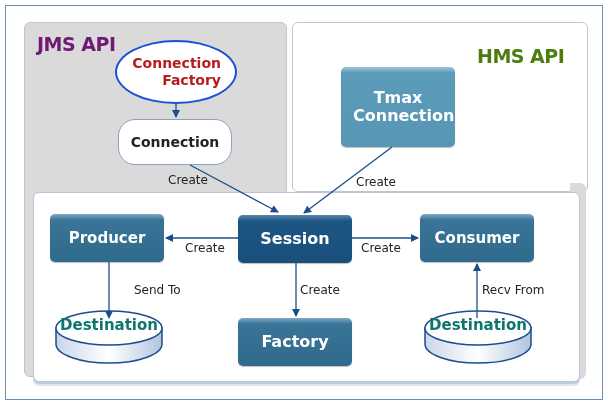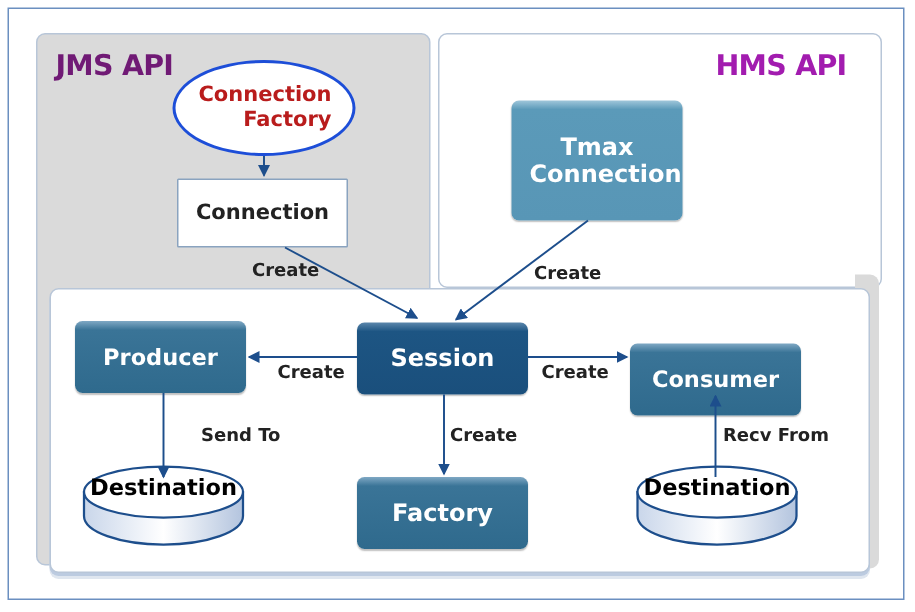--- a/index.html
+++ b/index.html
@@ -4,29 +4,29 @@
 <style>
   html, body { margin: 0; padding: 0; background: #ffffff; }
   body { width: 610px; height: 408px; position: relative; overflow: hidden; font-family: "DejaVu Sans", sans-serif; }
   .frame { position: absolute; left: 5px; top: 5px; width: 598px; height: 395px; border: 1px solid #6b8fc0; box-sizing: border-box; background: #fff; }
   .panel-jms { position: absolute; left: 24px; top: 22px; width: 263px; height: 355px; background: #dadada; border: 1px solid #b8c6d8; border-radius: 6px; box-sizing: border-box; }
   .panel-hms { position: absolute; left: 292px; top: 22px; width: 296px; height: 170px; background: #fff; border: 1px solid #b8c6d8; border-radius: 6px; box-sizing: border-box; }
   .panel-hms-shadow { position: absolute; left: 570px; top: 183px; width: 16px; height: 196px; background: #dadada; border-radius: 0 6px 6px 0; }
   .panel-common { position: absolute; left: 33px; top: 192px; width: 547px; height: 190px; background: #fff; border: 1px solid #b8c6d8; border-radius: 6px; box-sizing: border-box; box-shadow: 0 2px 0 #bccbe0, 0 4px 0 #dfe6ef; }
   .panel-title { position: absolute; font-weight: bold; font-size: 19px; letter-spacing: -0.5px; }
   .jms-title { left: 37px; top: 33px; color: #701a75; }
-  .hms-title { left: 477px; top: 33px; color: #a21caf; }
+  .hms-title { left: 477px; top: 45px; color: #4d7c0f; }
   .ellipse { position: absolute; left: 115px; top: 40px; width: 122px; height: 64px; border-radius: 50%; background: #fff; border: 2px solid #1d4ed8; box-sizing: border-box; display: flex; align-items: center; justify-content: center; text-align: right; font-weight: bold; font-size: 14px; color: #b91c1c; line-height: 17px; }
-  .white-box { position: absolute; left: 118px; top: 119px; width: 114px; height: 46px; background: #fff; border: 1px solid #8aa3bf; border-radius: 1px; box-sizing: border-box; display: flex; align-items: center; justify-content: center; font-weight: bold; font-size: 14px; color: #222; }
+  .white-box { position: absolute; left: 118px; top: 119px; width: 114px; height: 46px; background: #fff; border: 1px solid #8aa3bf; border-radius: 17px; box-sizing: border-box; display: flex; align-items: center; justify-content: center; font-weight: bold; font-size: 14px; color: #222; }
   .node { position: absolute; border-radius: 5px; color: #fff; font-weight: bold; font-size: 15px; display: flex; align-items: center; justify-content: center; text-align: center; box-sizing: border-box; background: linear-gradient(#7fa8c4 0px, #3a7497 6px, #2f6a8d 100%); box-shadow: 0 1px 1px rgba(0,0,0,0.25); line-height: 18px; }
   .node.light { background: linear-gradient(#9fc6da 0px, #5b9ab9 6px, #5896b6 100%); }
   .node.dark { background: linear-gradient(#5b86ab 0px, #1d5583 6px, #1a4f7c 100%); }
   .cyl { position: absolute; width: 110px; height: 58px; }
-  .cyl-label { position: absolute; left: 0; right: 0; top: 8px; text-align: center; font-weight: bold; font-size: 15px; color: #000000; }
-  .label { position: absolute; font-size: 12px; font-weight: bold; color: #222; }
+  .cyl-label { position: absolute; left: 0; right: 0; top: 8px; text-align: center; font-weight: bold; font-size: 15px; color: #0f766e; }
+  .label { position: absolute; font-size: 12px; font-weight: normal; color: #222; }
   svg.arrows { position: absolute; left: 0; top: 0; }
 </style>
 </head>
 <body>
 
 <div class="frame"></div>
 <div class="panel-jms"></div>
 <div class="panel-hms"></div>
 <div class="panel-hms-shadow"></div>
 <div class="panel-common"></div>
@@ -38,21 +38,21 @@
     <span style="width:90px;display:block">Connection Factory</span>
   </div>
 <div class="white-box">Connection</div>
 
 <div class="node light" style="left:341px;top:67px;width:114px;height:80px;font-size:16px;">
     <span style="width:90px;display:block">Tmax Connection</span>
   </div>
 
 <div class="node" style="left:50px;top:214px;width:114px;height:48px;text-align:right;">Producer</div>
 <div class="node dark" style="left:238px;top:215px;width:114px;height:48px;font-size:16px;">Session</div>
-<div class="node" style="left:420px;top:214px;width:114px;height:48px;margin-top:15px;">Consumer</div>
+<div class="node" style="left:420px;top:214px;width:114px;height:48px;">Consumer</div>
 <div class="node" style="left:238px;top:318px;width:114px;height:48px;font-size:16px;">Factory</div>
 
 <div class="cyl" style="left:54px;top:308px;">
   <svg width="110" height="58">
     <defs>
       <linearGradient id="cg" x1="0" y1="0" x2="1" y2="0">
         <stop offset="0" stop-color="#c9d6ea"></stop>
           <stop offset="0.5" stop-color="#ffffff"></stop>
           <stop offset="1" stop-color="#b3c4de"></stop>
       </linearGradient>

